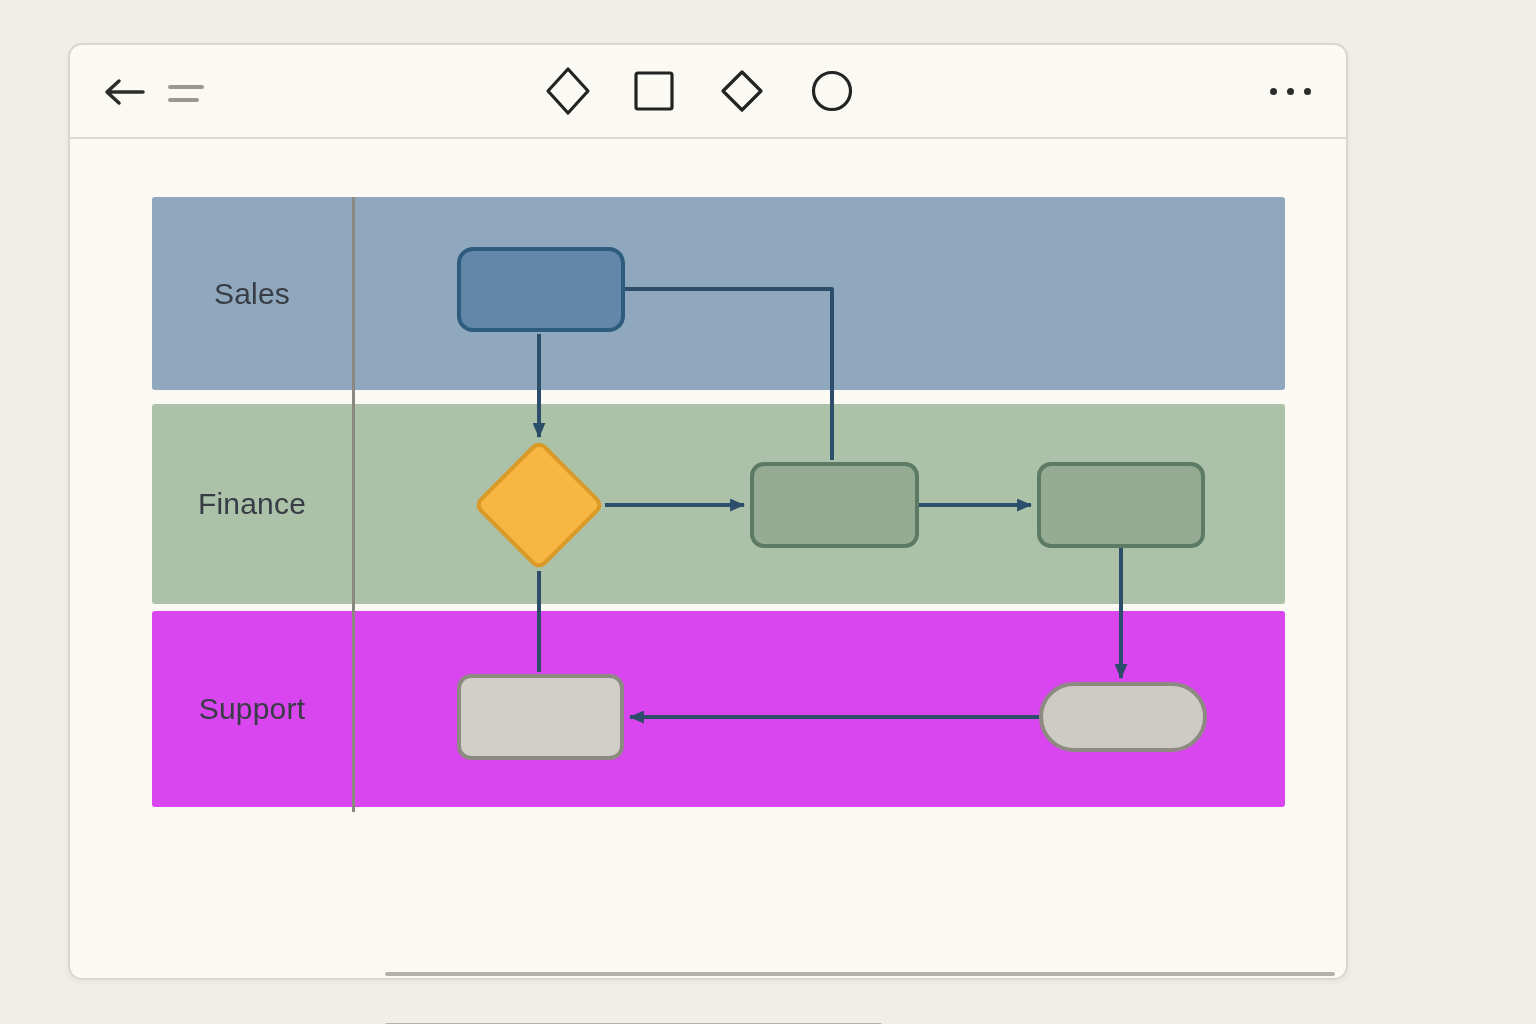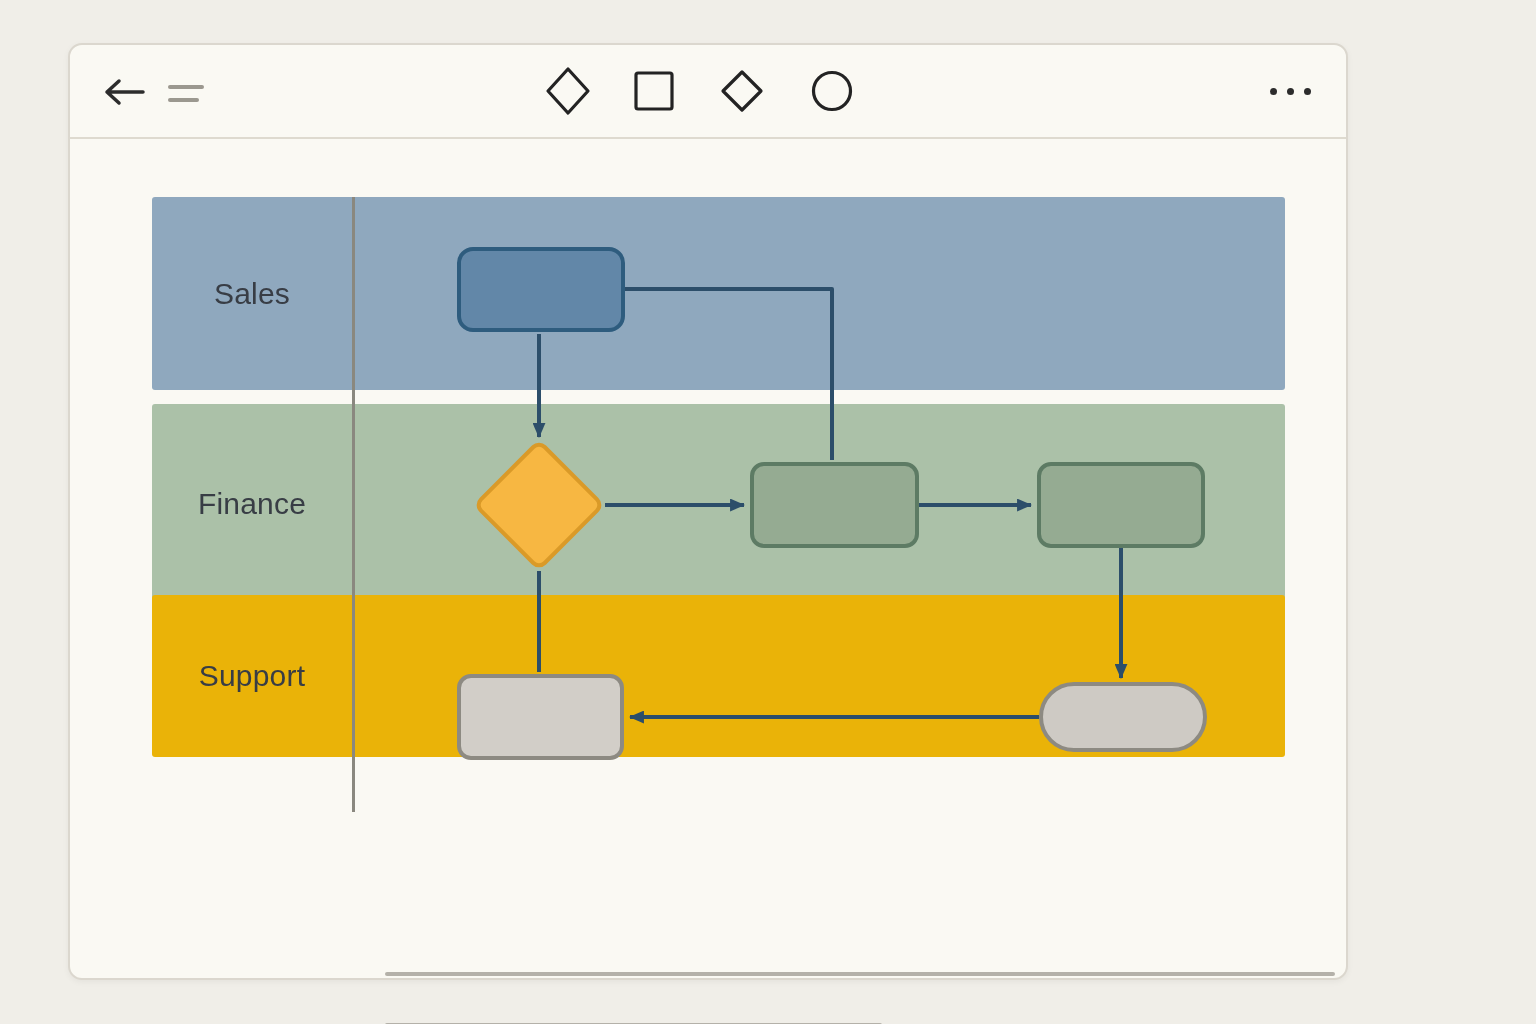--- a/index.html
+++ b/index.html
@@ -46,21 +46,21 @@
   .dots { display: flex; gap: 10px; align-items: center; }
   .dots i { width: 7px; height: 7px; border-radius: 50%; background: #2c2c2c; }
 
   
   .canvas { position: absolute; left: 0; top: 92px; width: 1280px; height: 845px; }
   .lane {
     position: absolute; left: 82px; width: 1133px; border-radius: 3px;
   }
   .lane-sales   { top: 60px;  height: 193px; background: #8fa8be; }
   .lane-finance { top: 267px; height: 200px; background: #abc1a8; }
-  .lane-support { top: 458px; height: 162px; background: #eab308; }
+  .lane-support { top: 474px; height: 196px; background: #d946ef; }
   .lane-label-box {
     position: absolute; left: 0; top: 0; width: 200px; height: 100%;
     display: flex; align-items: center; justify-content: center;
   }
   .lane-label {
     font-size: 30px; font-weight: 500; color: #383d45; letter-spacing: 0.2px;
   }
   .lane-label-divider {
     position: absolute; left: 282px; top: 60px; width: 3px; height: 615px;
     background: #8a887f;

